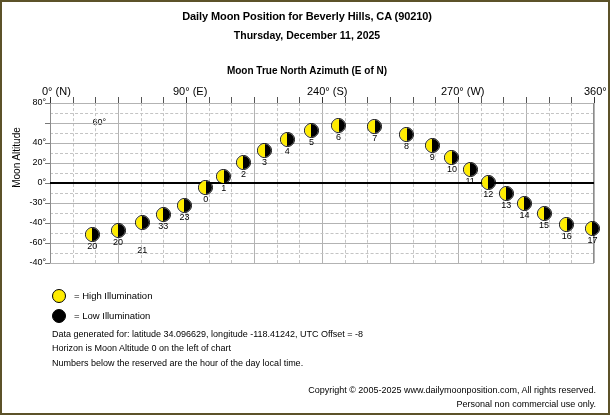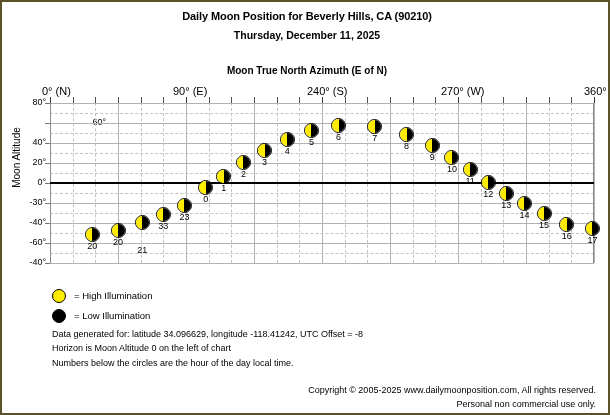--- a/index.html
+++ b/index.html
@@ -474,18 +474,18 @@
     <span class="legend-dot high"></span>
     <span class="legend-text">= High Illumination</span>
   </div>
   <div class="legend-row" style="left:50px; top:307px; height:16px;">
     <span class="legend-dot low"></span>
     <span class="legend-text">= Low Illumination</span>
   </div>
 
   <div class="note" style="left:50px; top:327px;">Data generated for: latitude 34.096629, longitude -118.41242, UTC Offset = -8</div>
   <div class="note" style="left:50px; top:341px;">Horizon is Moon Altitude 0 on the left of chart</div>
-  <div class="note" style="left:50px; top:356px;">Numbers below the circles are the hour of the day local time.</div>
+  <div class="note" style="left:50px; top:356px;">Numbers below the reserved are the hour of the day local time.</div>
 
   <div class="footer" style="top:383px;">Copyright © 2005-2025 www.dailymoonposition.com, All rights reserved.</div>
   <div class="footer" style="top:397px;margin-left:16px;">Personal non commercial use only.</div>
 
 </div>
 
 </body></html>

